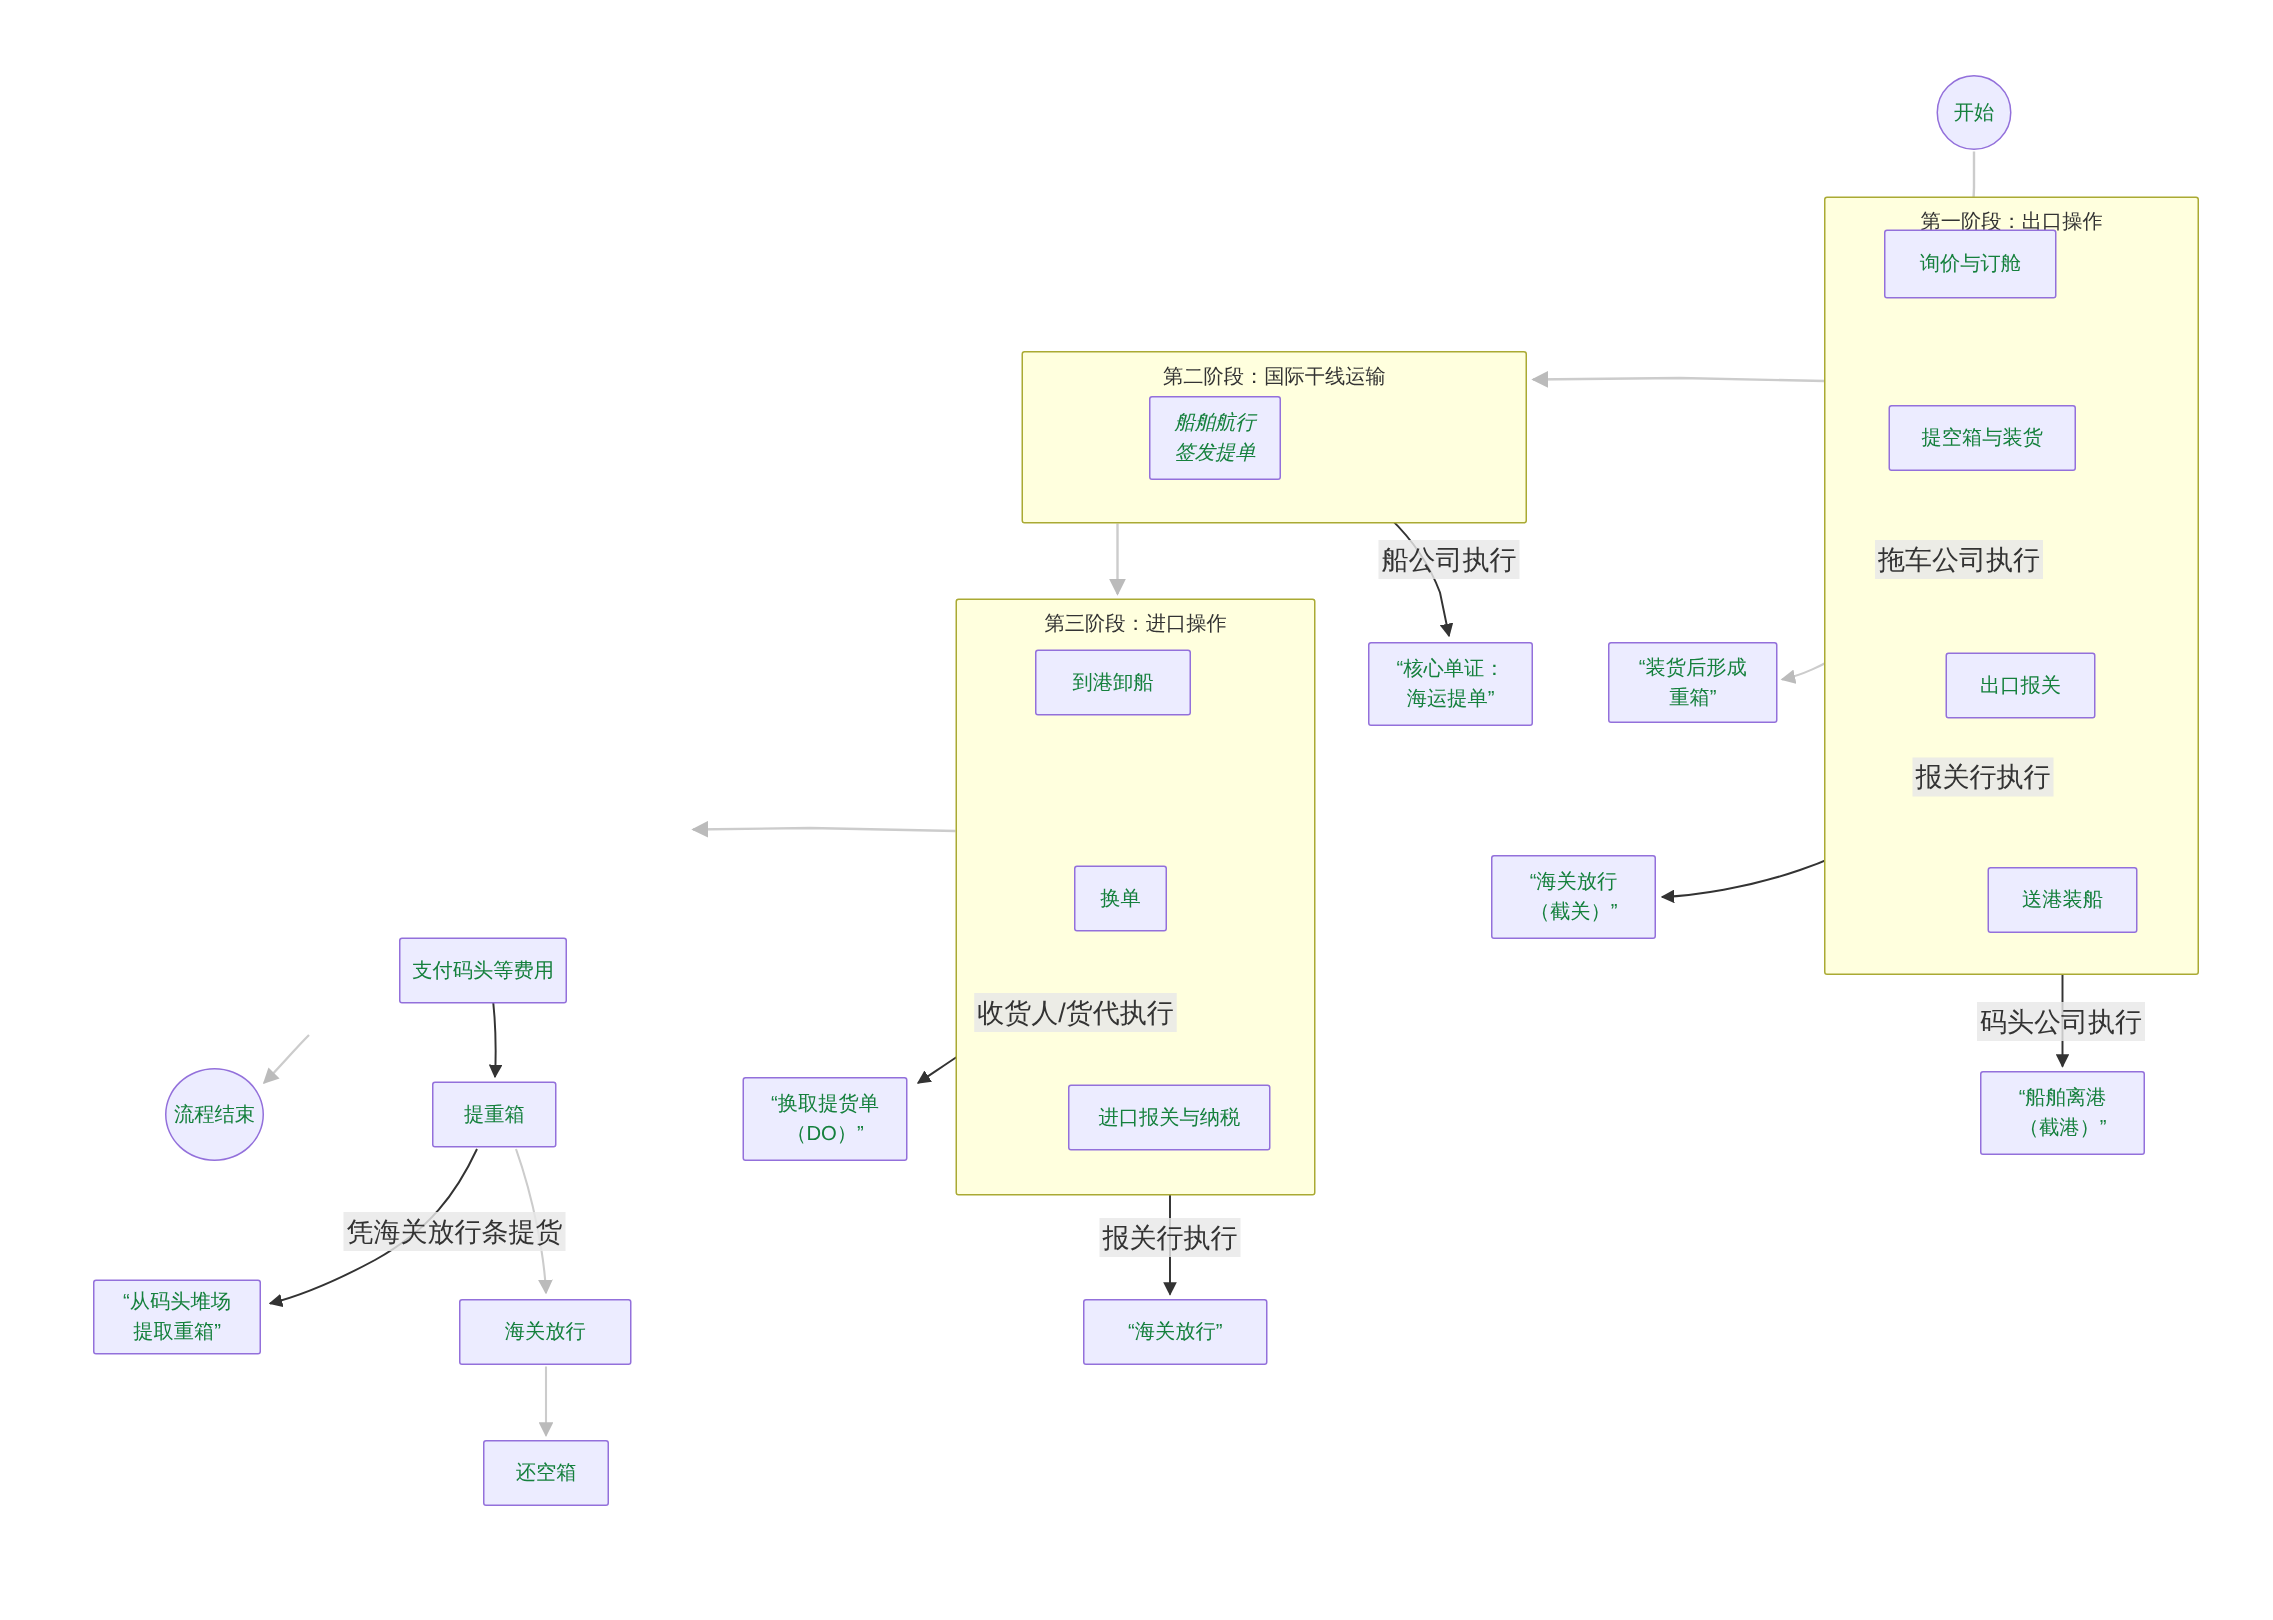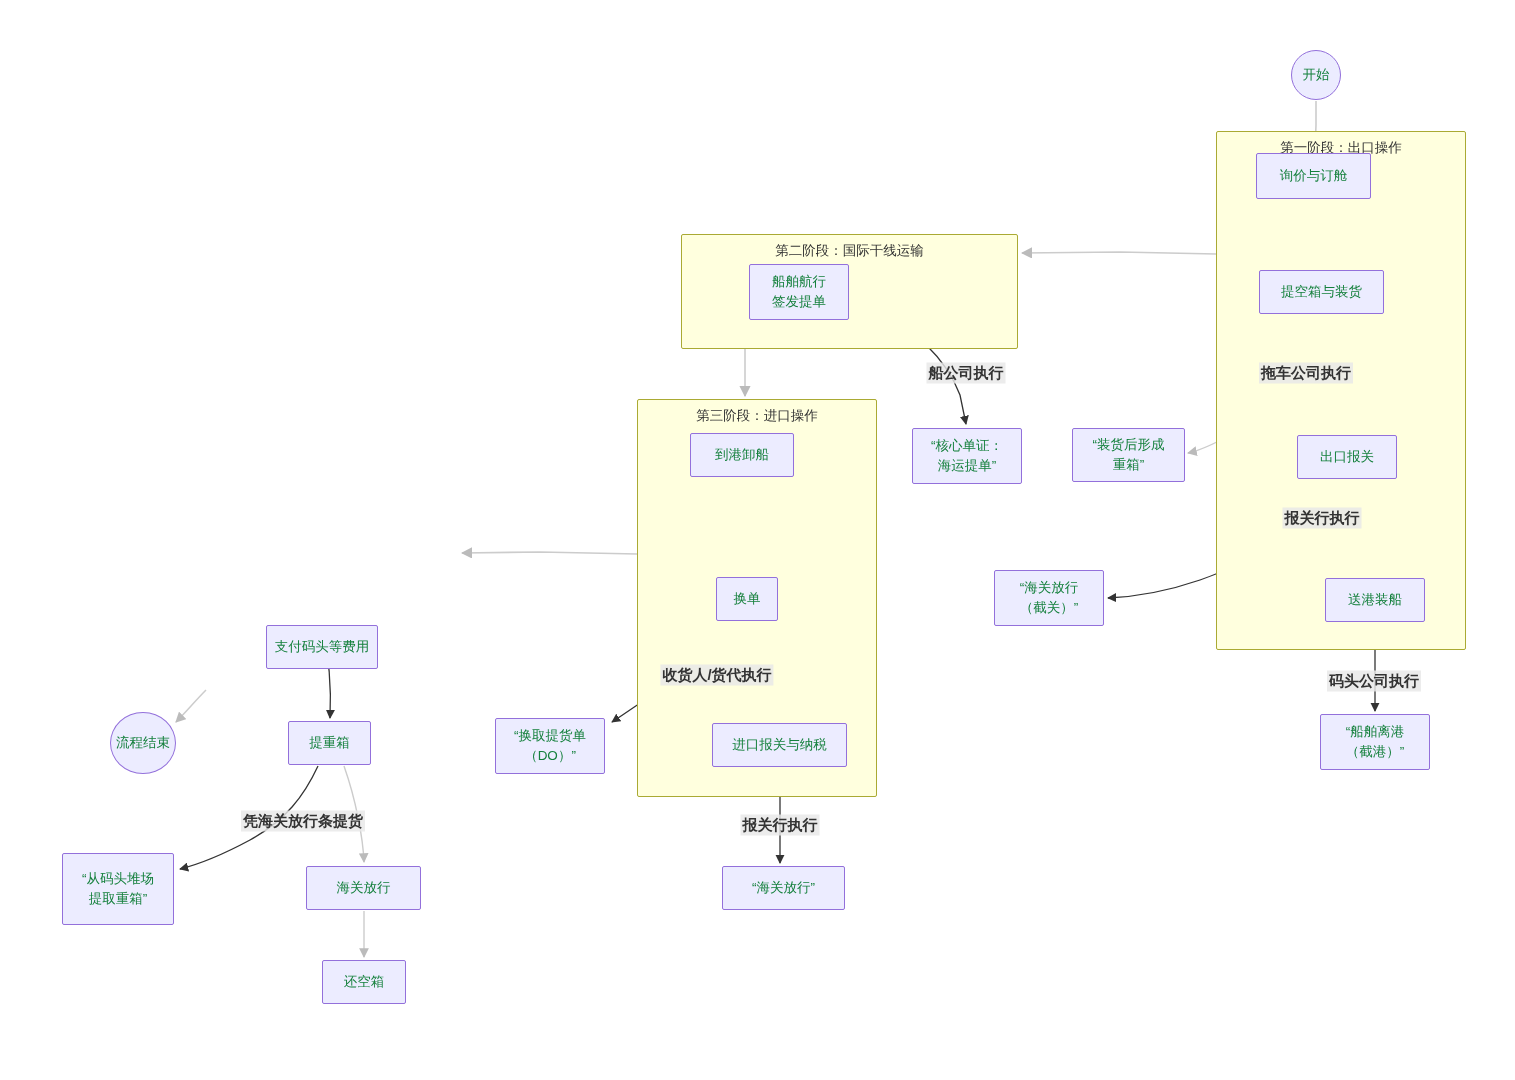--- a/index.html
+++ b/index.html
@@ -59,28 +59,27 @@
     color: #15803d;
     white-space: pre-line;
     z-index: 3;
   }
   .node.round {
     border-radius: 50%;
   }
   
   .edge-label {
     position: absolute;
-    font-size: 15px;
+    font-size: 18px;
     color: #333333;
     background: rgba(232,232,232,0.82);
     padding: 1px 2px;
     white-space: nowrap;
     z-index: 4;
     transform: translate(-50%, -50%);
-    font-weight: bold;
   }
 </style>
 </head>
 <body>
 
 <div id="canvas">
 
   <svg id="edges" viewBox="0 0 1515 1080" width="1515" height="1080">
     <defs>
       <marker id="arrowDark" viewBox="0 0 10 10" refX="9" refY="5" markerWidth="7" markerHeight="7" orient="auto-start-reverse">
@@ -149,35 +148,35 @@
   <div class="node" id="node-inquiry" style="left: 1256px; top: 153px; width: 115px; height: 46px;">询价与订舱</div>
   <div class="node" id="node-pickup_empty" style="left: 1259px; top: 270px; width: 125px; height: 44px;">提空箱与装货</div>
   <div class="node" id="node-export_decl" style="left: 1297px; top: 435px; width: 100px; height: 44px;">出口报关</div>
   <div class="node" id="node-to_port" style="left: 1325px; top: 578px; width: 100px; height: 44px;">送港装船</div>
   <div class="node" id="node-note_heavy" style="left: 1072px; top: 428px; width: 113px; height: 54px;">“装货后形成
 重箱”</div>
   <div class="node" id="node-note_clear" style="left: 994px; top: 570px; width: 110px; height: 56px;">“海关放行
 （截关）”</div>
   <div class="node" id="node-note_depart" style="left: 1320px; top: 714px; width: 110px; height: 56px;">“船舶离港
 （截港）”</div>
-  <div class="node" id="node-voyage" style="left: 749px; top: 264px; width: 100px; height: 56px;">船舶航行
+  <div class="node" id="node-voyage" style="left: 766px; top: 264px; width: 88px; height: 56px; font-style: italic;">船舶航行
 签发提单</div>
   <div class="node" id="node-note_bl" style="left: 912px; top: 428px; width: 110px; height: 56px;">“核心单证：
 海运提单”</div>
   <div class="node" id="node-arrive" style="left: 690px; top: 433px; width: 104px; height: 44px;">到港卸船</div>
   <div class="node" id="node-exchange" style="left: 716px; top: 577px; width: 62px; height: 44px;">换单</div>
   <div class="node" id="node-import_decl" style="left: 712px; top: 723px; width: 135px; height: 44px;">进口报关与纳税</div>
   <div class="node" id="node-note_do" style="left: 495px; top: 718px; width: 110px; height: 56px;">“换取提货单
 （DO）”</div>
   <div class="node" id="node-note_clear2" style="left: 722px; top: 866px; width: 123px; height: 44px;">“海关放行”</div>
   <div class="node" id="node-pay_fees" style="left: 266px; top: 581px; width: 112px; height: 44px; margin-top: 44px;">支付码头等费用</div>
   <div class="node" id="node-pickup_heavy" style="left: 288px; top: 721px; width: 83px; height: 44px;">提重箱</div>
   <div class="node" id="node-deliver" style="left: 306px; top: 866px; width: 115px; height: 44px;">海关放行</div>
   <div class="node" id="node-return_empty" style="left: 322px; top: 960px; width: 84px; height: 44px;">还空箱</div>
-  <div class="node" id="node-note_pickup" style="left: 62px; top: 853px; width: 112px; height: 72px;">“从码头堆场
+  <div class="node" id="node-note_pickup" style="left: 62px; top: 853px; width: 112px; height: 50px;">“从码头堆场
 提取重箱”</div>
   <div class="node round" id="node-end" style="left: 110px; top: 712px; width: 66px; height: 62px;">流程结束</div>
 
   <div class="edge-label" id="el-0" style="left: 1306px; top: 373px;">拖车公司执行</div>
   <div class="edge-label" id="el-1" style="left: 1322px; top: 518px;">报关行执行</div>
   <div class="edge-label" id="el-2" style="left: 1374px; top: 681px;">码头公司执行</div>
   <div class="edge-label" id="el-3" style="left: 966px; top: 373px;">船公司执行</div>
   <div class="edge-label" id="el-4" style="left: 717px; top: 675px;">收货人/货代执行</div>
   <div class="edge-label" id="el-5" style="left: 780px; top: 825px;">报关行执行</div>
   <div class="edge-label" id="el-6" style="left: 303px; top: 821px;">凭海关放行条提货</div>

